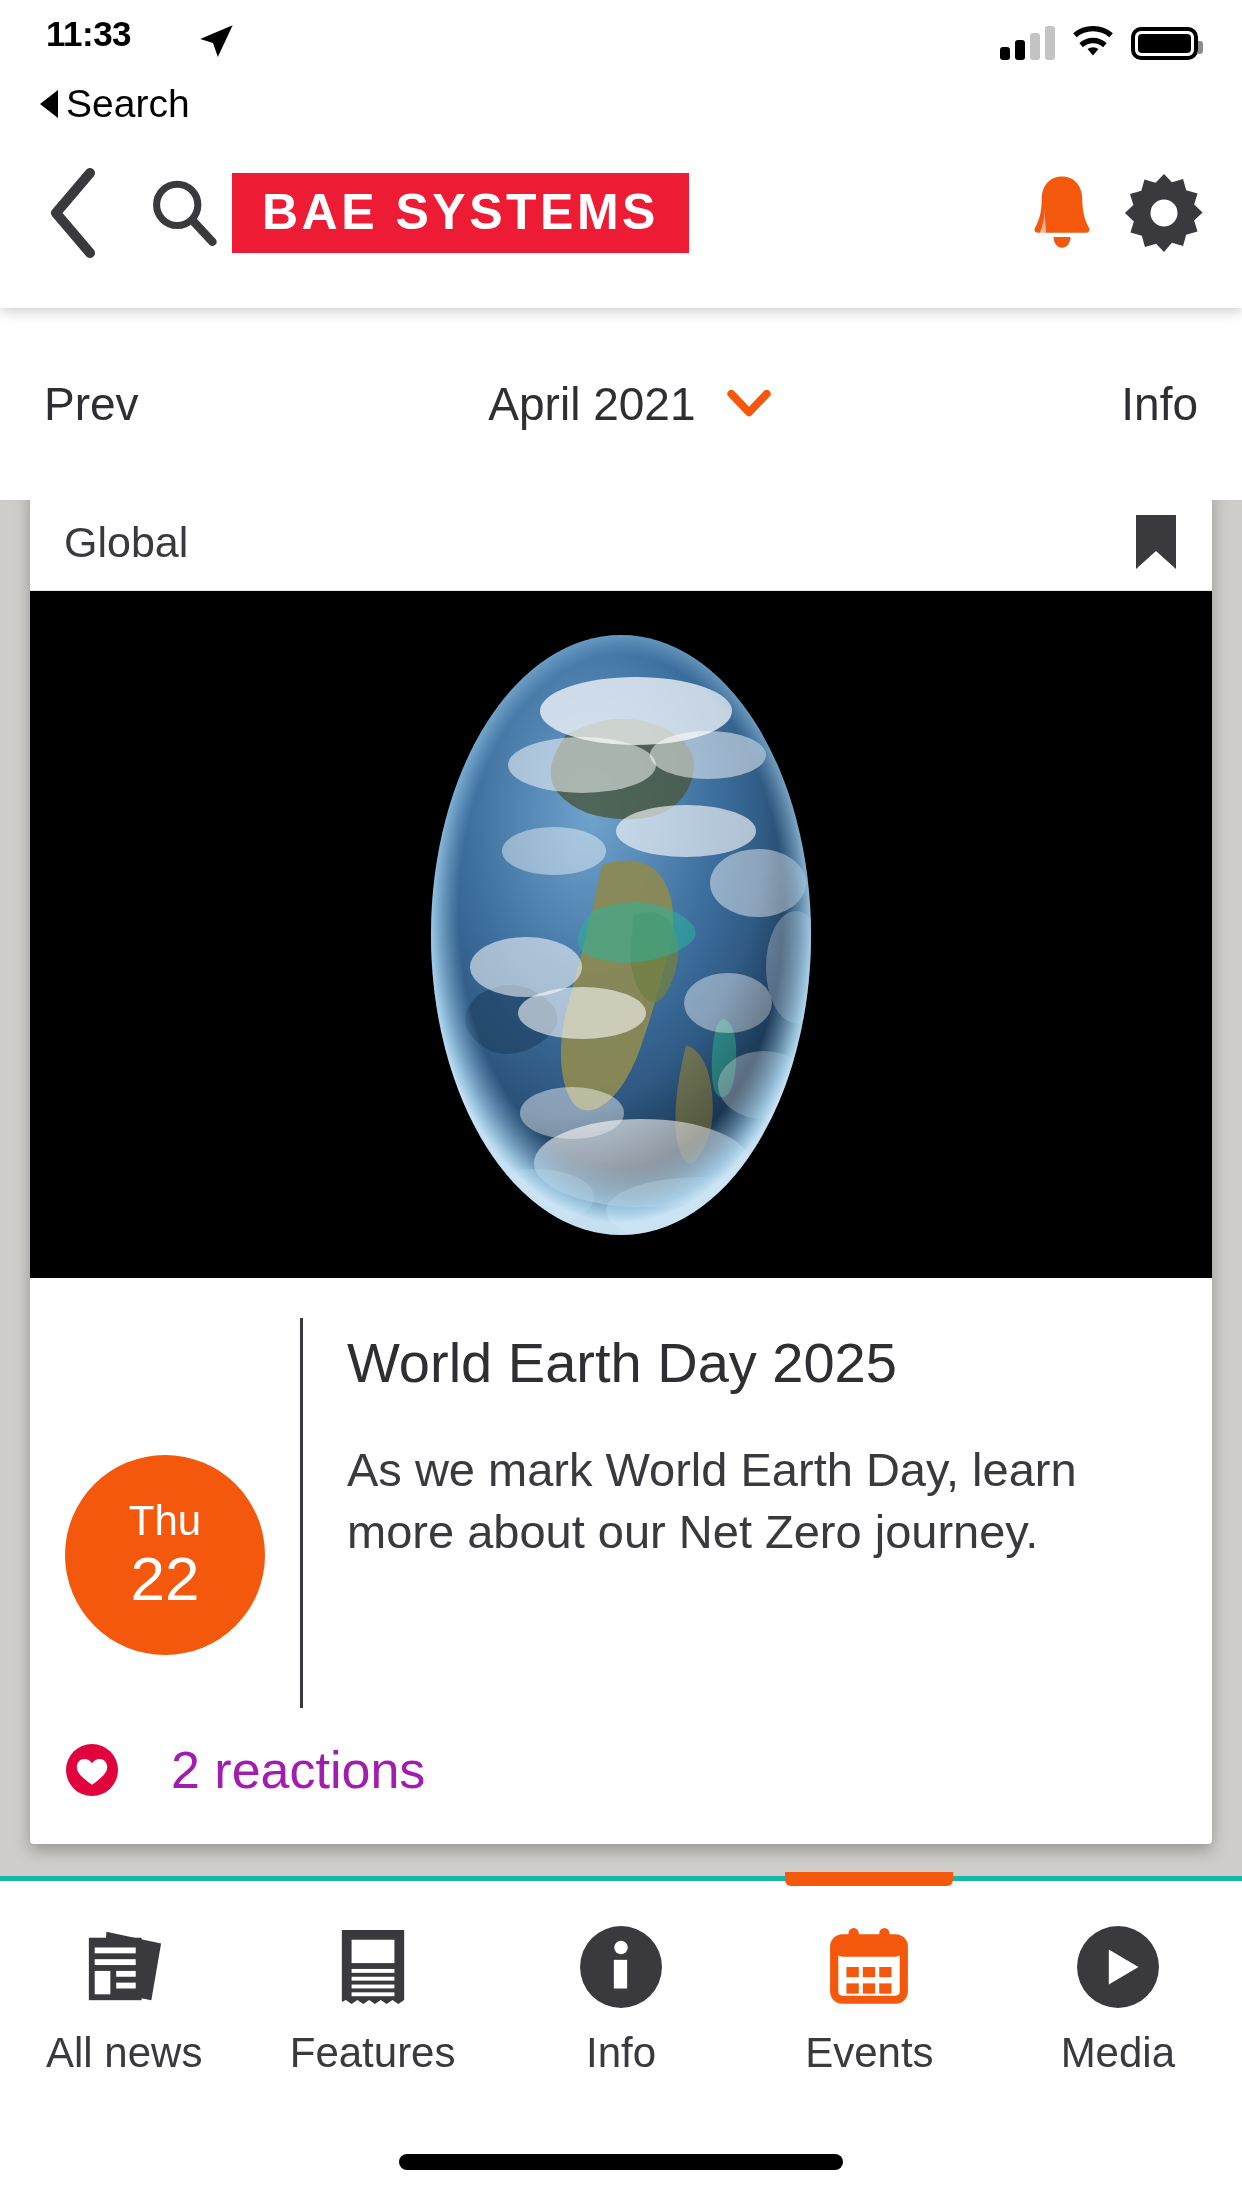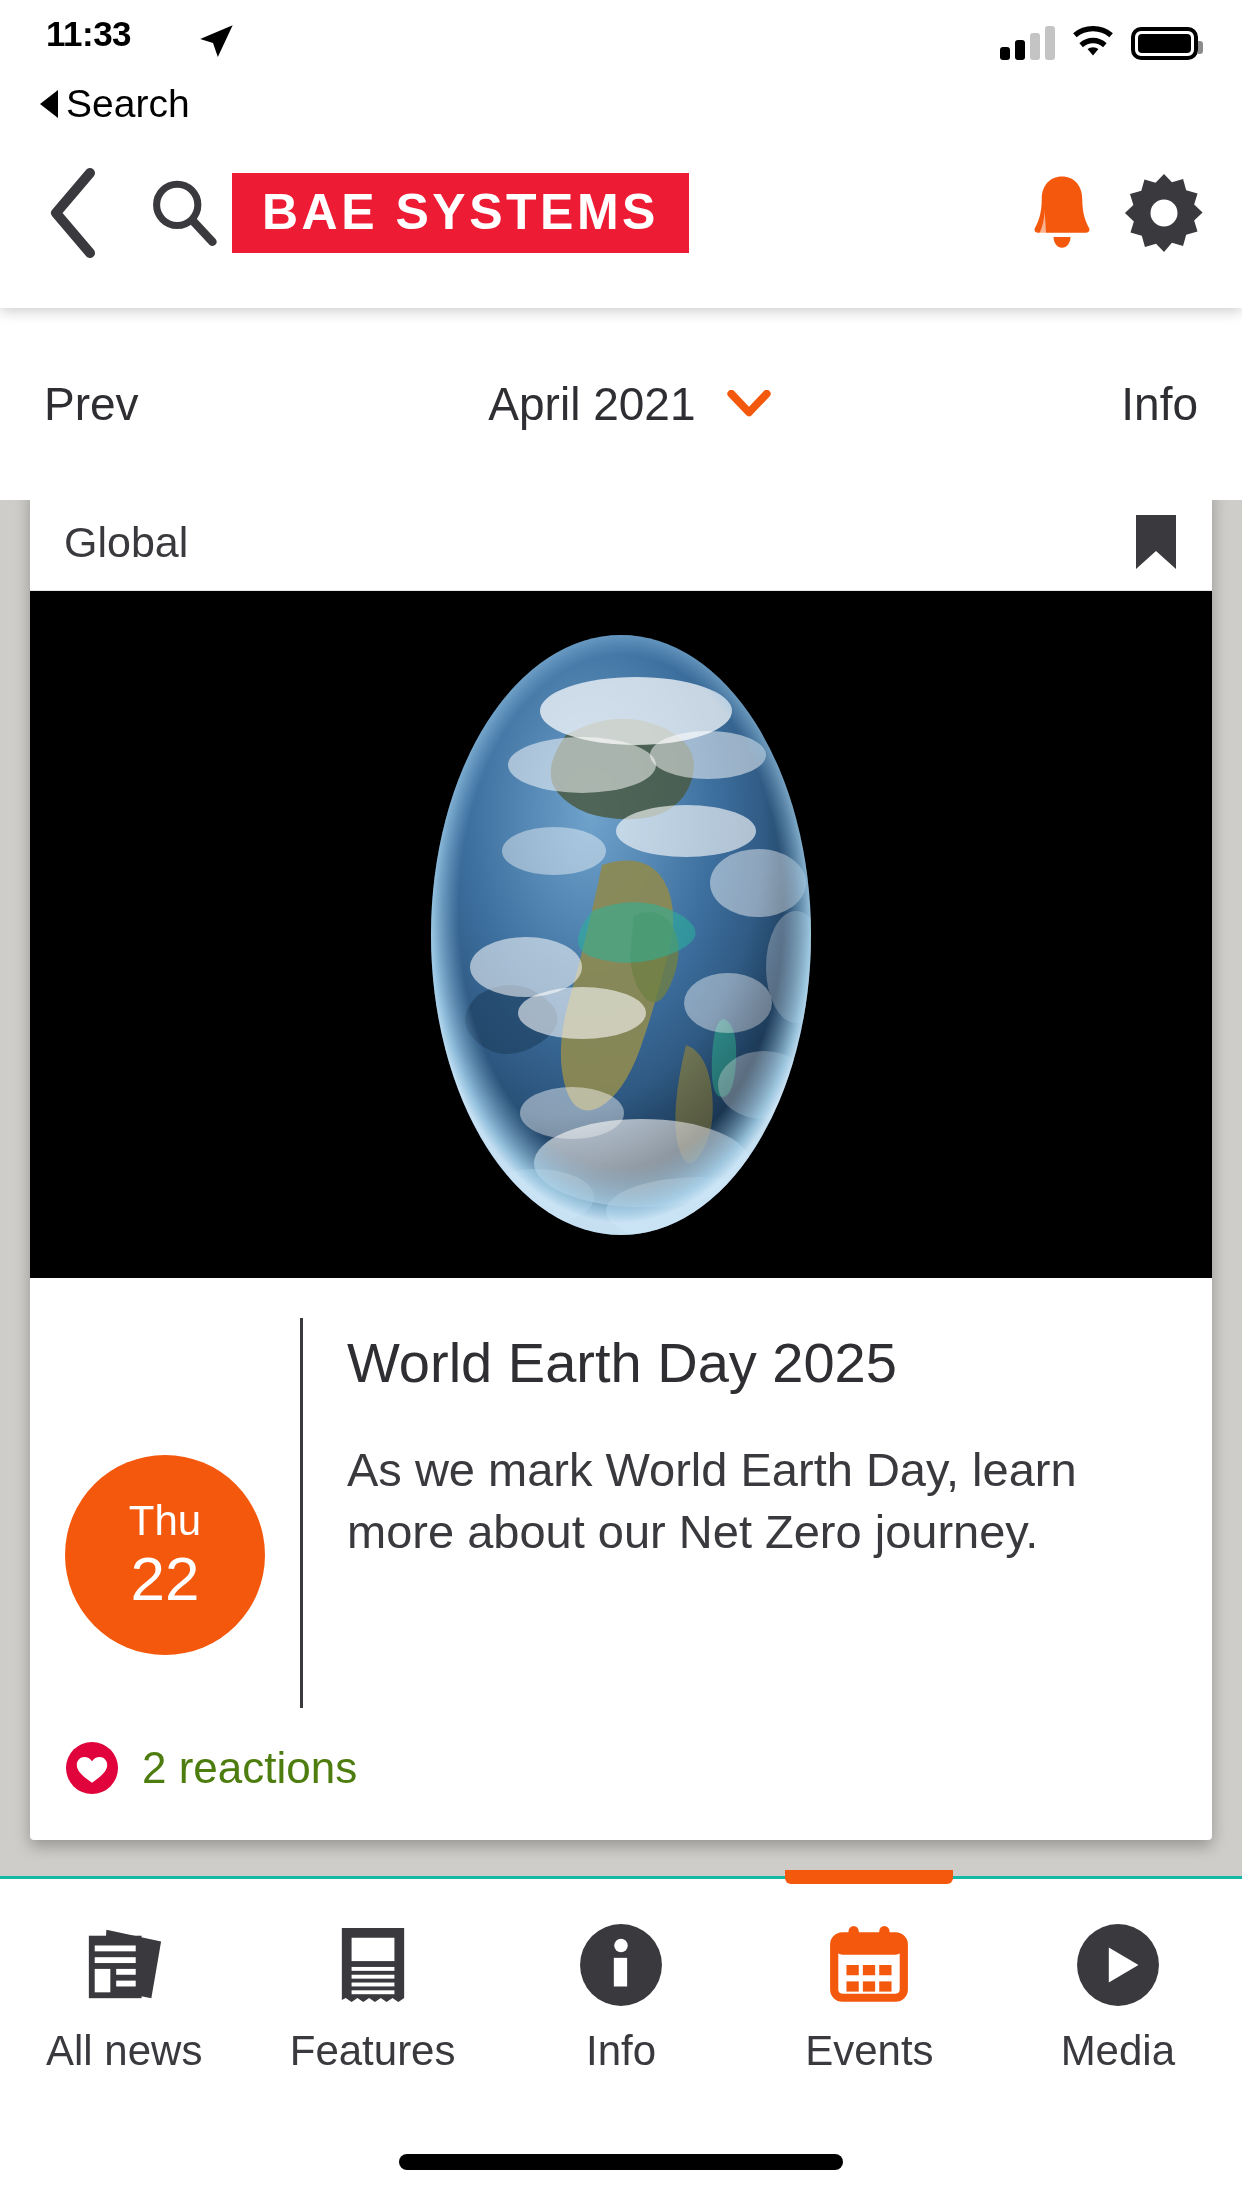--- a/index.html
+++ b/index.html
@@ -289,35 +289,36 @@
   }
 
   .card-foot {
     display: flex;
     align-items: center;
     gap: 22px;
     padding: 4px 34px 44px 34px;
   }
   .heart-ico { width: 56px; height: 56px; flex: 0 0 auto; }
   .reaction-text {
-    font-size: 44px;
-    color: #4d7c0f;
+    font-size: 52px;
+    color: #a21caf;
+    margin-left: 29px;
   }
 
   
   .tab-bar {
     position: absolute;
     left: 0;
     top: 1876px;
     width: 1242px;
     height: 222px;
     background: #ffffff;
     display: flex;
     z-index: 25;
-    border-top: 3px solid #14b8a6;
+    border-top: 5px solid #14b8a6;
   }
   .tab {
     flex: 1 1 0;
     display: flex;
     flex-direction: column;
     align-items: center;
     justify-content: flex-start;
     padding-top: 38px;
     position: relative;
   }

